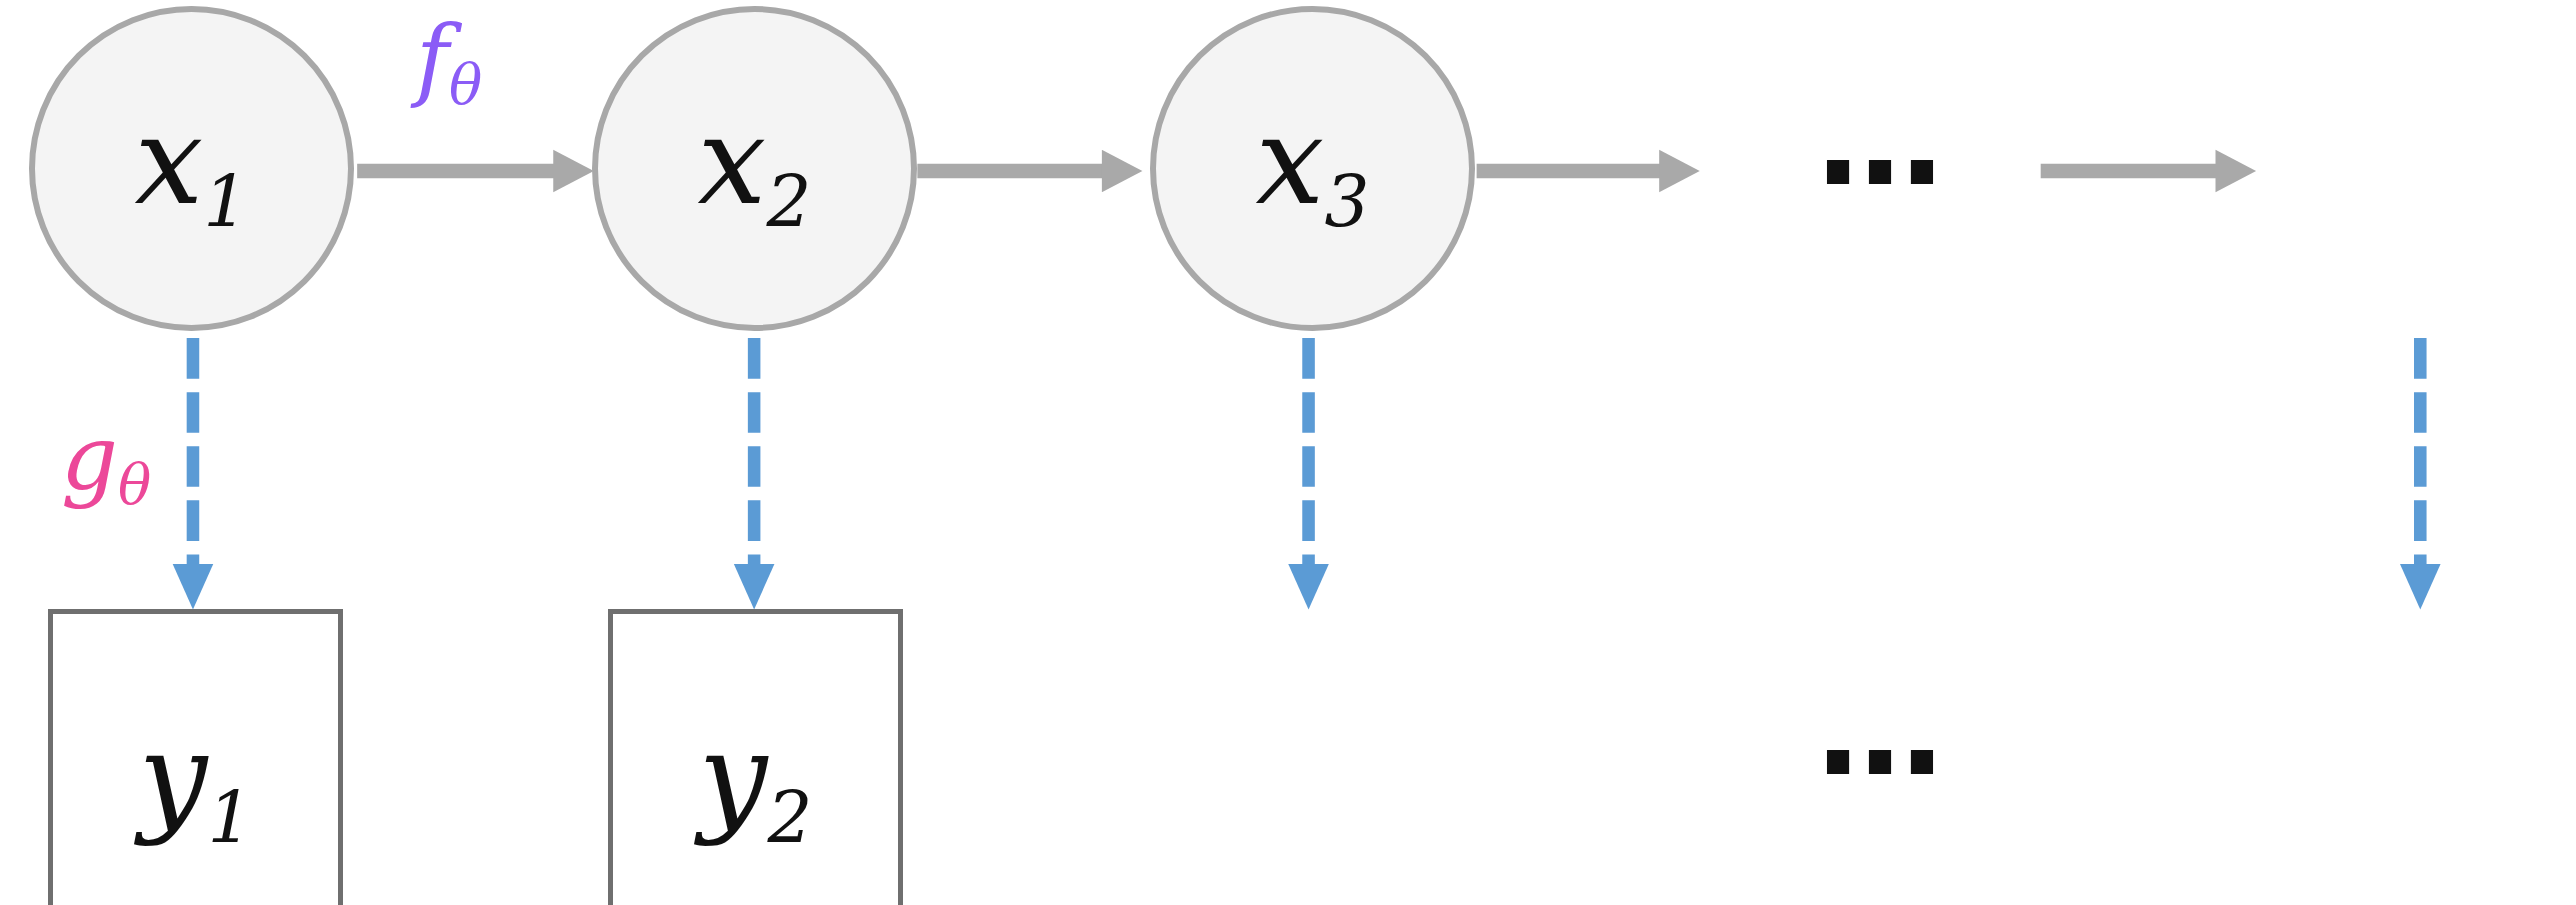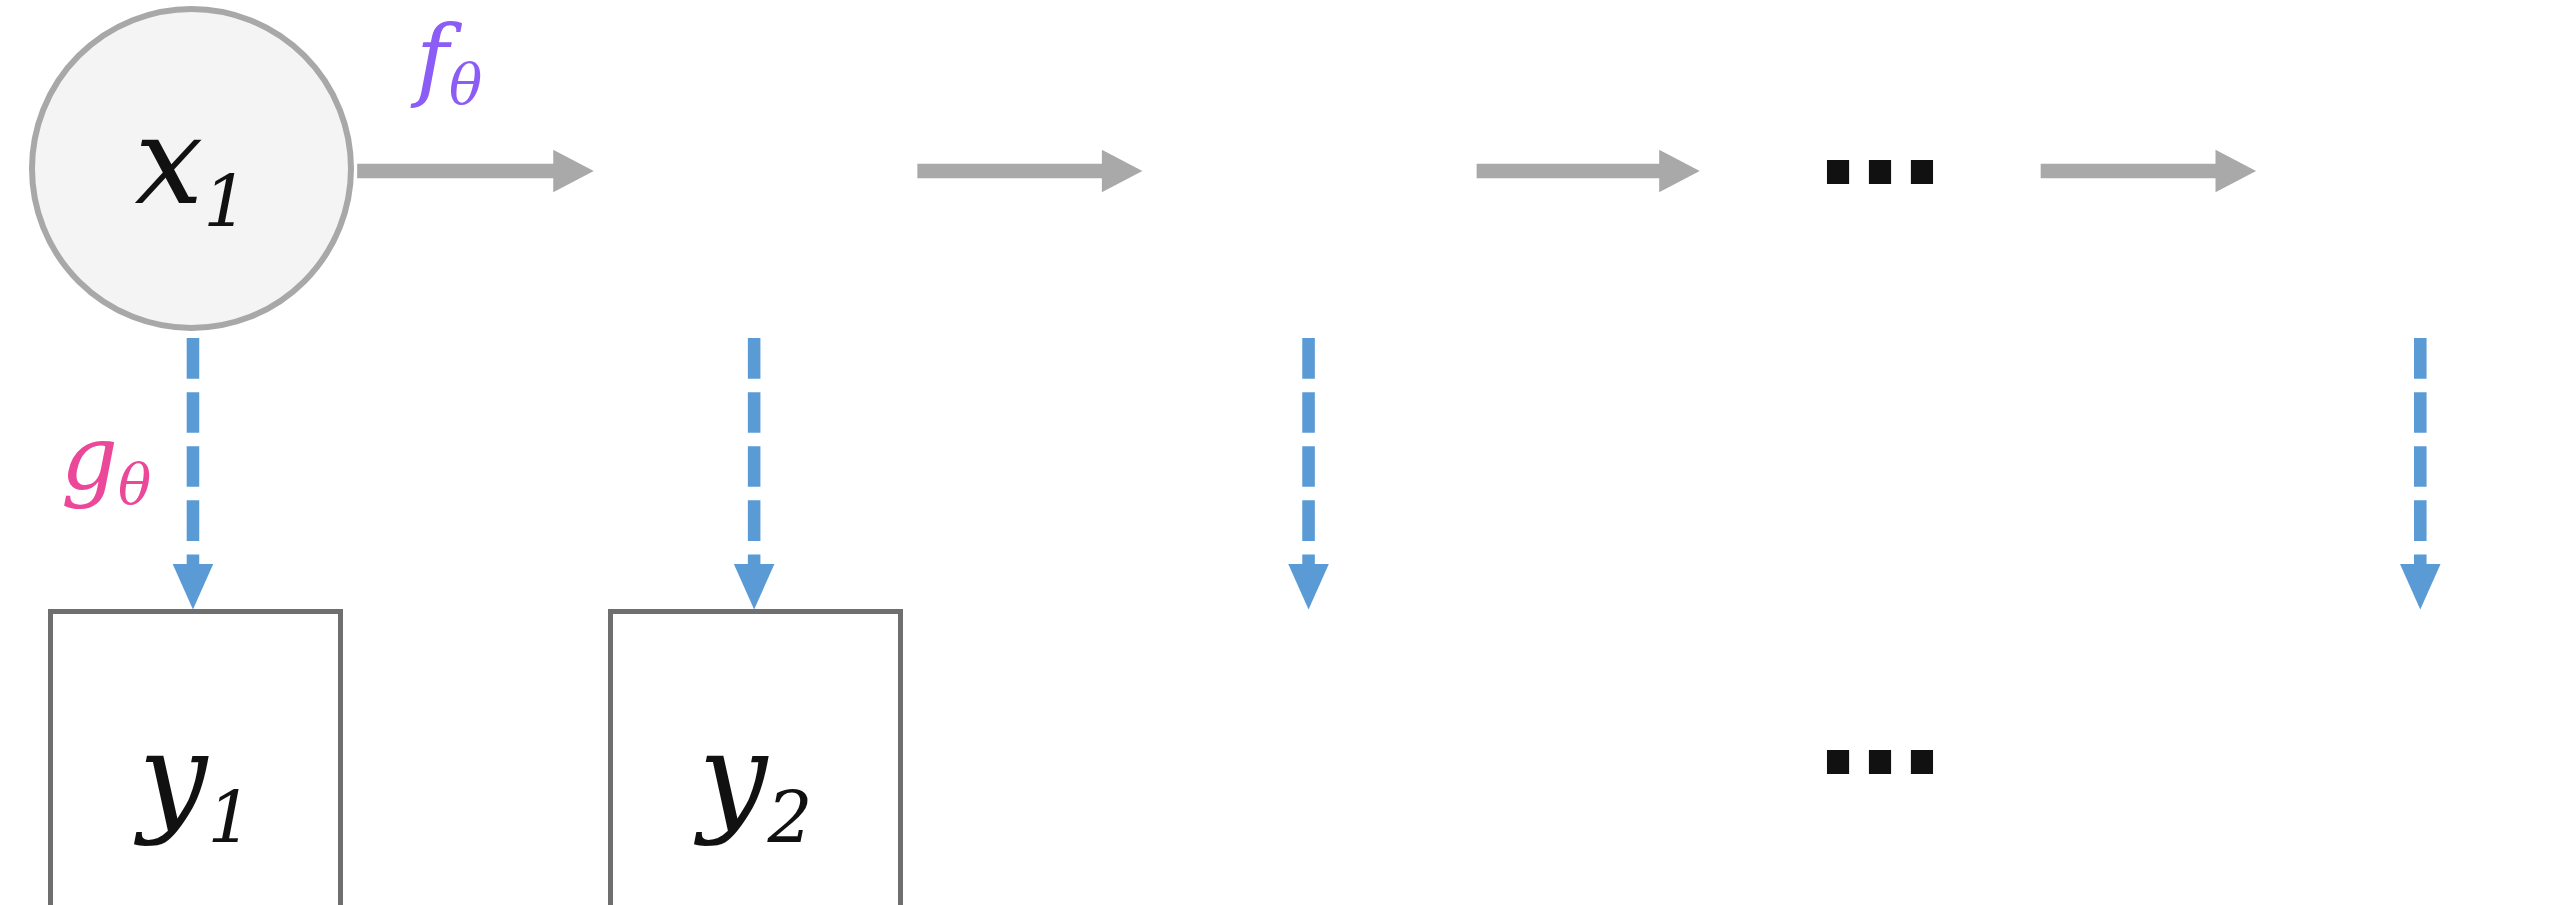--- a/index.html
+++ b/index.html
@@ -115,20 +115,26 @@
     </g>
     <g fill="#5b9bd5" stroke="#5b9bd5">
       <line x1="2483" y1="350" x2="2483" y2="584" stroke-width="13" stroke-dasharray="42 14"></line>
       <polygon points="2462,584 2504,584 2483,631" stroke="none"></polygon>
     </g>
   </svg>
 
   <div class="node" style="left:6.8px">
     <span class="lbl"><span>x</span><span class="sub">1</span></span>
   </div>
+  <div class="node" style="left:570px">
+    <span class="lbl"><span>x</span><span class="sub">2</span></span>
+  </div>
+  <div class="node" style="left:1128px">
+    <span class="lbl"><span>x</span><span class="sub">3</span></span>
+  </div>
 
   <div class="obs" style="left:26px">
     <span class="lbl"><span>y</span><span class="sub">1</span></span>
   </div>
   <div class="obs" style="left:586px">
     <span class="lbl"><span>y</span><span class="sub">2</span></span>
   </div>
 
   <span class="fn-label f" style="left:394px; top:9.7px"><span>f</span><span class="sub">θ</span></span>
   <span class="fn-label g" style="left:39px; top:410px"><span>g</span><span class="sub">θ</span></span>

